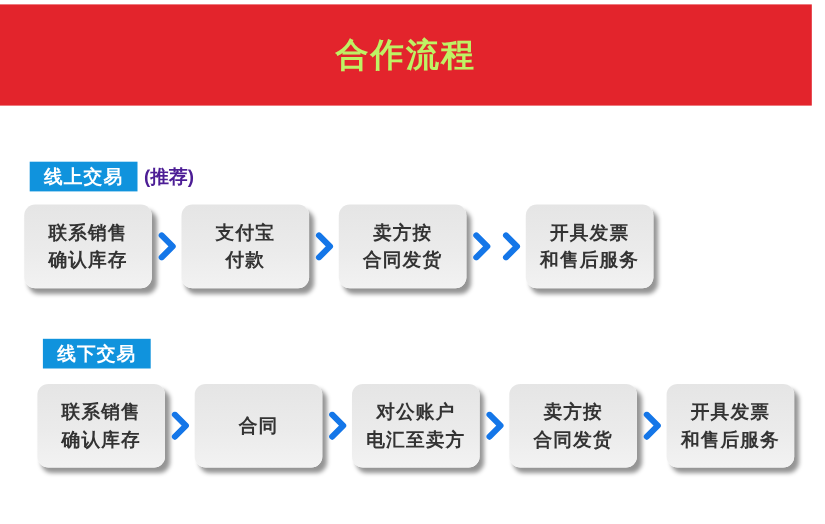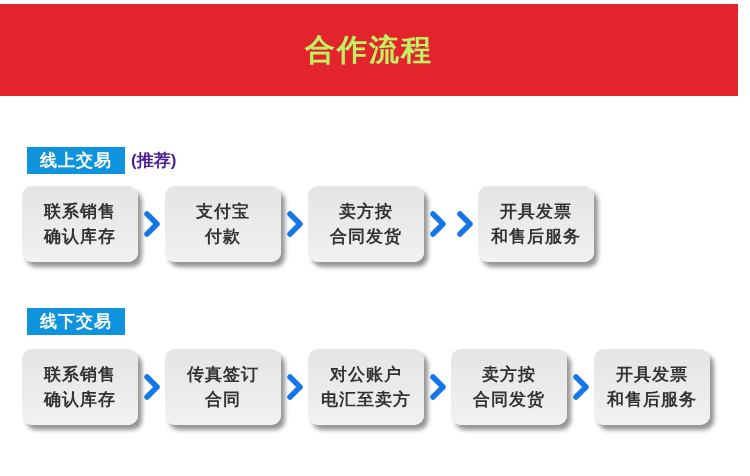--- a/index.html
+++ b/index.html
@@ -18,21 +18,21 @@
     width:738px;height:92px;
     background:var(--red);
     display:flex;align-items:center;justify-content:center;
   }
   .banner h1{
     color:#bef264;font-size:30px;font-weight:bold;letter-spacing:2px;
   }
 
   .flow-section{display:block;}
   .section-online{margin-top:51px;}
-  .section-offline{margin-top:46px;}
+  .section-offline{margin-top:46px;margin-left:12px;}
 
   .label-row{
     margin-left:27px;height:27px;
     display:flex;align-items:center;
   }
   .badge{
     display:inline-flex;align-items:center;justify-content:center;
     height:27px;min-width:96px;padding:0 13px;
     background:var(--badge-blue);
     color:#ffffff;font-size:17px;font-weight:bold;letter-spacing:1px;
@@ -127,21 +127,20 @@
       <div class="step">
         <div class="l">联系销售</div>
         <div class="l">确认库存</div>
       </div>
       <div class="arrow">
         <svg width="18" height="26" viewBox="0 0 18 26">
             <polyline points="4,3 14,13 4,23" fill="none" stroke="currentColor" stroke-width="5.5" stroke-linecap="round" stroke-linejoin="round"></polyline>
           </svg>
       </div>
       <div class="step">
-        <div class="l">传真签订</div>
         <div class="l">合同</div>
       </div>
       <div class="arrow">
         <svg width="18" height="26" viewBox="0 0 18 26">
             <polyline points="4,3 14,13 4,23" fill="none" stroke="currentColor" stroke-width="5.5" stroke-linecap="round" stroke-linejoin="round"></polyline>
           </svg>
       </div>
       <div class="step">
         <div class="l">对公账户</div>
         <div class="l">电汇至卖方</div>

